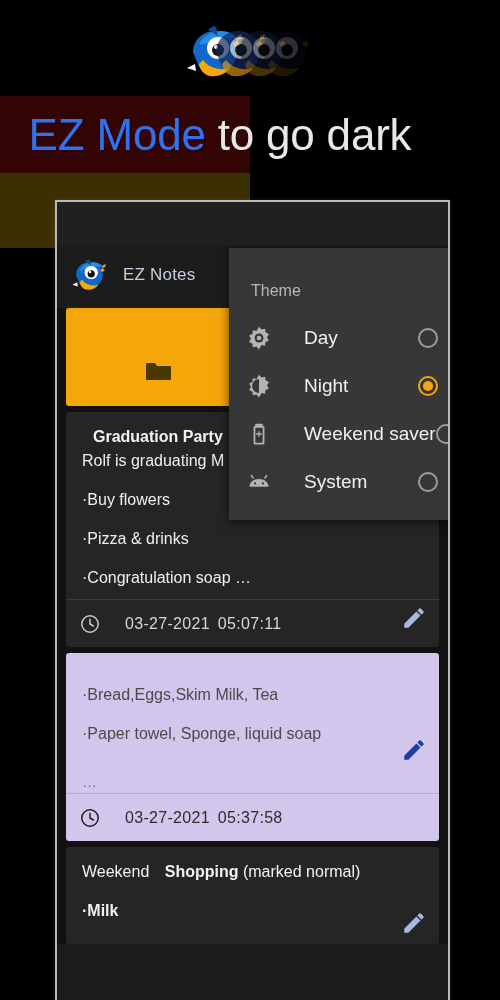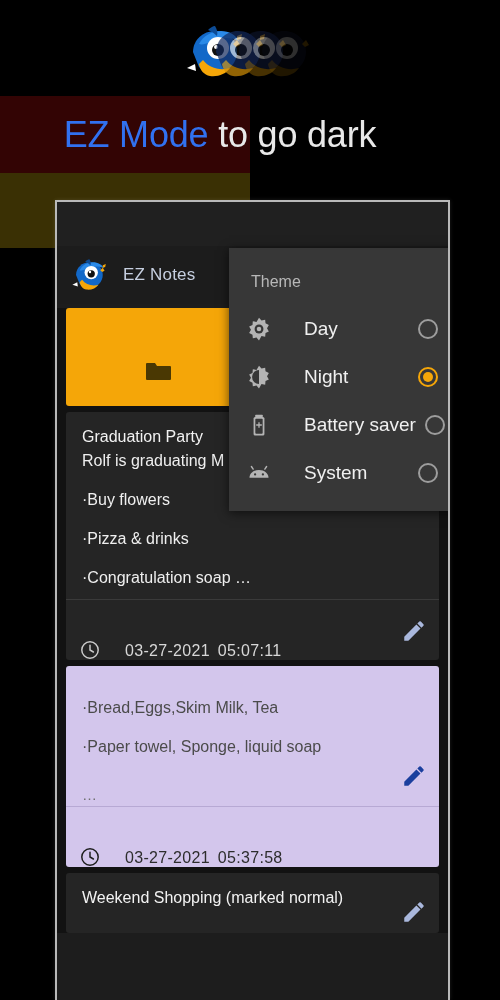--- a/index.html
+++ b/index.html
@@ -13,21 +13,21 @@
   #promo{position:absolute;left:0;top:0;width:500px;height:260px;}
   .stripe-red{position:absolute;left:0;top:96px;width:250px;height:77px;background:#330404;}
   .stripe-olive{position:absolute;left:0;top:173px;width:250px;height:75px;background:#3a3004;}
 
   #birds{position:absolute;left:185px;top:24px;width:132px;height:56px;}
   .bird{position:absolute;top:0;width:62px;height:56px;}
   .bird svg{width:62px;height:56px;display:block;}
 
   #promo-title{
     position:absolute;left:0;top:104px;width:440px;height:62px;
-    text-align:center;font-size:36px;line-height:62px;color:#e8e8e8;
+    text-align:center;font-size:44px;line-height:62px;color:#e8e8e8;
     white-space:nowrap;letter-spacing:-0.2px;
   }
   #promo-title .hl{color:#3171f0;}
 
   
   #phone{
     position:absolute;left:55px;top:200px;width:395px;height:800px;
     box-sizing:border-box;
     border:2px solid #b9b9b9;border-bottom:none;
     background:#1d1d1d;overflow:hidden;
@@ -59,45 +59,45 @@
   .tabstrip .ic{flex:1 1 0;display:flex;justify-content:center;}
   .tabstrip .ic svg{display:block;}
 
   .card{
     margin:0 9px 6px 9px;border-radius:3px;position:relative;overflow:hidden;
     background:#252525;
   }
   .card.important{background:#d3c6ec;}
   .card .body{padding:14px 16px 10px 16px;}
   .card .ttl{font-size:16px;line-height:22px;color:#f2f2f2;margin-bottom:2px;}
-  .card .ttl b{font-weight:normal;}
+  .card .ttl b{font-weight:bold;margin-left:11px;}
   .card .ttl .dim{color:#d8d8d8;font-weight:normal;}
   .card.important .ttl{color:#3a3a3a;}
   .card.important .ttl .dim{color:#4a4a4a;}
   .card .sub{font-size:16px;line-height:22px;color:#efefef;}
   .card .line{font-size:16px;line-height:22px;color:#efefef;margin-top:17px;}
   .card .line b{font-weight:bold;}
   .card.important .line{color:#4b4b4b;}
   .card .ell{font-size:15px;color:#6f6f6f;margin-top:30px;line-height:14px;}
   .card .pencil{position:absolute;right:12px;bottom:16px;width:26px;height:26px;}
   .card .pencil svg{width:26px;height:26px;display:block;}
   .card .stamp{
-    border-top:1px solid #3a3a3a;height:61px;display:flex;align-items:flex-end;
+    border-top:1px solid #3a3a3a;height:48px;display:flex;align-items:center;
     padding-left:14px;box-sizing:border-box;
   }
   .card.important .stamp{border-top:1px solid #b7a9d4;}
   .card .stamp svg{display:block;flex:0 0 auto;}
   .card .stamp .t{margin-left:25px;font-size:16px;color:#d7d7d7;letter-spacing:.3px;}
   .card.important .stamp .t{color:#2d2d2d;}
 
   
   #theme-menu{
     position:absolute;left:172px;top:46px;width:234px;
     background:#373737;box-shadow:0 2px 10px rgba(0,0,0,.6);
-    padding:4px 0 14px 0;z-index:40;
+    padding:13px 0 14px 0;z-index:40;
   }
   #theme-menu .hdr{
     font-size:16px;color:#b8b8b8;padding:21px 0 14px 22px;
   }
   .trow{height:48px;display:flex;align-items:center;padding:0 0 0 17px;}
   .trow .ti{width:26px;height:26px;flex:0 0 auto;}
   .trow .ti svg{width:26px;height:26px;display:block;}
   .trow .tl{margin-left:32px;font-size:19px;color:#f0f0f0;white-space:nowrap;}
   .trow .rad{
     margin-left:auto;margin-right:25px;width:20px;height:20px;border-radius:50%;
@@ -251,20 +251,21 @@
             </svg>
         </span>
         <span class="t">03-27-2021</span>
         <span class="t" style="margin-left:8px">05:37:58</span>
       </div>
     </div>
 
     <div class="card">
       <div class="body" style="padding-bottom:22px;">
         <div class="ttl"><span>Weekend </span><b>Shopping</b><span> (marked normal)</span></div>
+        <div class="line"><b>·Milk</b></div>
       </div>
       <span class="pencil" style="bottom:8px;">
         <svg viewBox="0 0 24 24">
             <path d="M3 17.2V21h3.8L18 9.8 14.2 6 3 17.2zM20.7 7.1a1 1 0 000-1.4l-2.4-2.4a1 1 0 00-1.4 0l-1.8 1.8L18.9 8.9l1.8-1.8z" fill="#aab8dd"></path>
           </svg>
       </span>
     </div>
 
   </div>
 
@@ -296,21 +297,21 @@
 
     <div class="trow">
       <span class="ti">
         <svg viewBox="0 0 24 24">
             <rect x="8.5" y="2.5" width="7" height="2.3" rx=".6" fill="#b4b4b4"></rect>
             <rect x="7" y="4.6" width="10" height="17" rx="1.4" fill="#b4b4b4"></rect>
             <rect x="8.6" y="6.2" width="6.8" height="13.8" rx=".8" fill="#373737"></rect>
             <path d="M11.4 9.4h1.2v2h2v1.2h-2v2h-1.2v-2h-2v-1.2h2z" fill="#b4b4b4"></path>
           </svg>
       </span>
-      <span class="tl">Battery saver</span>
+      <span class="tl">Weekend saver</span>
       <span class="rad" style="margin-right:18px"></span>
     </div>
 
     <div class="trow">
       <span class="ti">
         <svg viewBox="0 0 24 24">
             <path d="M3.2 16.4c0-4 3.9-7.2 8.8-7.2s8.8 3.2 8.8 7.2z" fill="#b4b4b4"></path>
             <path d="M6.6 8.4L5 6m12.4 2.4L19 6" stroke="#b4b4b4" stroke-width="1.3" stroke-linecap="round"></path>
             <circle cx="8.4" cy="13.3" r="1.05" fill="#373737"></circle>
             <circle cx="15.6" cy="13.3" r="1.05" fill="#373737"></circle>

